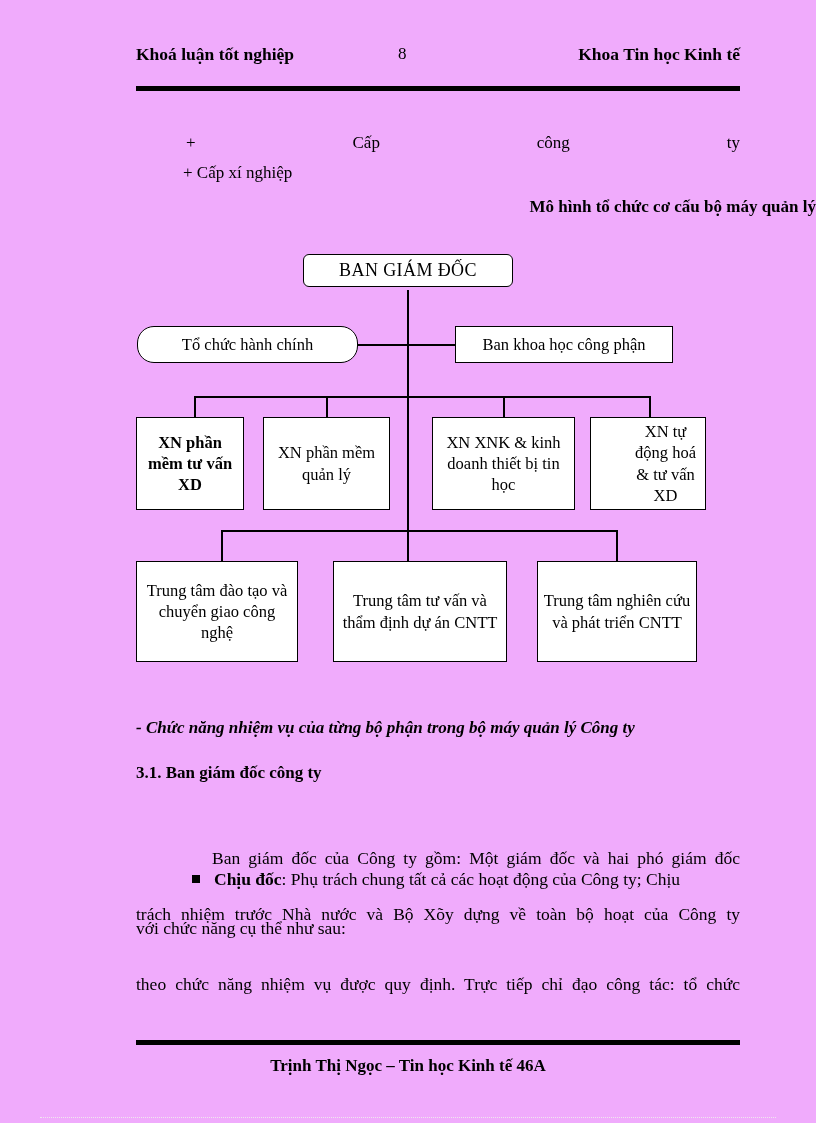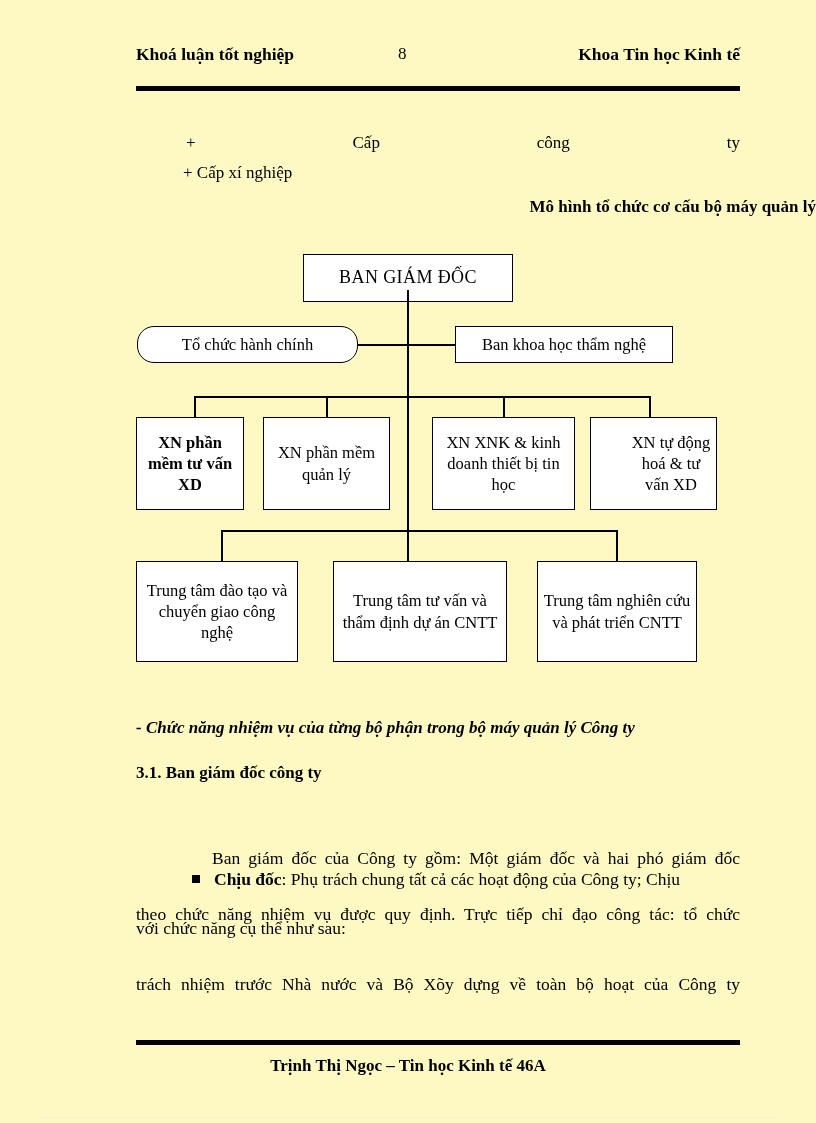--- a/index.html
+++ b/index.html
@@ -13,21 +13,21 @@
     position: relative;
     font-family: "Liberation Serif", "DejaVu Serif", serif;
     color: #000000;
     overflow: hidden;
   }
   .page {
     position: absolute;
     left: 0; top: 0;
     width: 816px;
     height: 1123px;
-    background: #fef9c3;
+    background: #f0abfc;
   }
 
   
   .header {
     position: absolute;
     left: 136px;
     top: 44px;
     width: 604px;
     height: 30px;
     display: flex;
@@ -95,31 +95,32 @@
     display: flex;
     align-items: center;
     justify-content: center;
     text-align: center;
     font-size: 16.5px;
     line-height: 1.28;
     padding: 2px 4px;
     pointer-events: auto;
   }
   .node.root {
-    left: 303px; top: 254px; width: 210px; height: 48px;
+    left: 303px; top: 254px; width: 210px; height: 33px;
     font-size: 18px;
     letter-spacing: 0.4px;
+    border-radius: 6px;
   }
   .node.l2a { left: 137px; top: 326px; width: 221px; height: 37px; border-radius: 17px; }
   .node.l2b { left: 455px; top: 326px; width: 218px; height: 37px; }
 
   .node.l3a { left: 136px; top: 417px; width: 108px; height: 93px; font-weight: bold; }
   .node.l3b { left: 263px; top: 417px; width: 127px; height: 93px; }
   .node.l3c { left: 432px; top: 417px; width: 143px; height: 93px; }
-  .node.l3d { left: 590px; top: 417px; width: 127px; height: 93px; padding-left: 39px; }
+  .node.l3d { left: 590px; top: 417px; width: 116px; height: 93px; padding-left: 39px; }
 
   .node.l4a { left: 136px; top: 561px; width: 162px; height: 101px; }
   .node.l4b { left: 333px; top: 561px; width: 174px; height: 101px; }
   .node.l4c { left: 537px; top: 561px; width: 160px; height: 101px; }
 
   .conn {
     position: absolute;
     background: #000;
   }
   .vline { width: 1.5px; }
@@ -223,21 +224,21 @@
   <div class="chart">
 
     <div class="node root">BAN GIÁM ĐỐC</div>
 
     <div class="conn vline" style="left:407px; top:290px; height:106px;"></div>
 
     <div class="conn hline" style="left:358px; top:344px; width:50px;"></div>
     <div class="conn hline" style="left:407px; top:344px; width:48px;"></div>
 
     <div class="node l2a">Tổ chức hành chính</div>
-    <div class="node l2b">Ban khoa học thẩm nghệ</div>
+    <div class="node l2b">Ban khoa học công phận</div>
 
     <div class="conn hline" style="left:194px; top:396px; width:456px;"></div>
 
     <div class="conn vline" style="left:194px; top:396px; height:21px;"></div>
     <div class="conn vline" style="left:326px; top:396px; height:21px;"></div>
     <div class="conn vline" style="left:503px; top:396px; height:21px;"></div>
     <div class="conn vline" style="left:649px; top:396px; height:21px;"></div>
 
     <div class="node l3a">XN phần mềm tư vấn XD</div>
     <div class="node l3b">XN phần mềm quản lý</div>
@@ -261,21 +262,21 @@
 
   <div class="sub-head">3.1. Ban giám đốc công ty</div>
 
   <div class="para para-1">
     <span class="justify-line">Ban giám đốc của Công ty gồm: Một giám đốc và hai phó giám đốc</span>
     <span>với chức năng cụ thể như sau:</span>
   </div>
 
   <div class="bullet-row">
     <span class="bullet-mark"></span><span class="b">Chịu đốc</span><span>: Phụ trách chung tất cả các hoạt động của Công ty; Chịu</span>
+    <span class="justify-line">trách nhiệm trước Nhà nước và Bộ Xõy dựng về toàn bộ hoạt của Công ty</span>
     <span class="justify-line">theo chức năng nhiệm vụ được quy định. Trực tiếp chỉ đạo công tác: tổ chức</span>
-    <span class="justify-line">trách nhiệm trước Nhà nước và Bộ Xõy dựng về toàn bộ hoạt của Công ty</span>
   </div>
 
   <div class="rule rule-bottom"></div>
   <div class="footer">Trịnh Thị Ngọc – Tin học Kinh tế 46A</div>
   <div class="edge-dots"></div>
 
 </div>
 
 </body></html>

